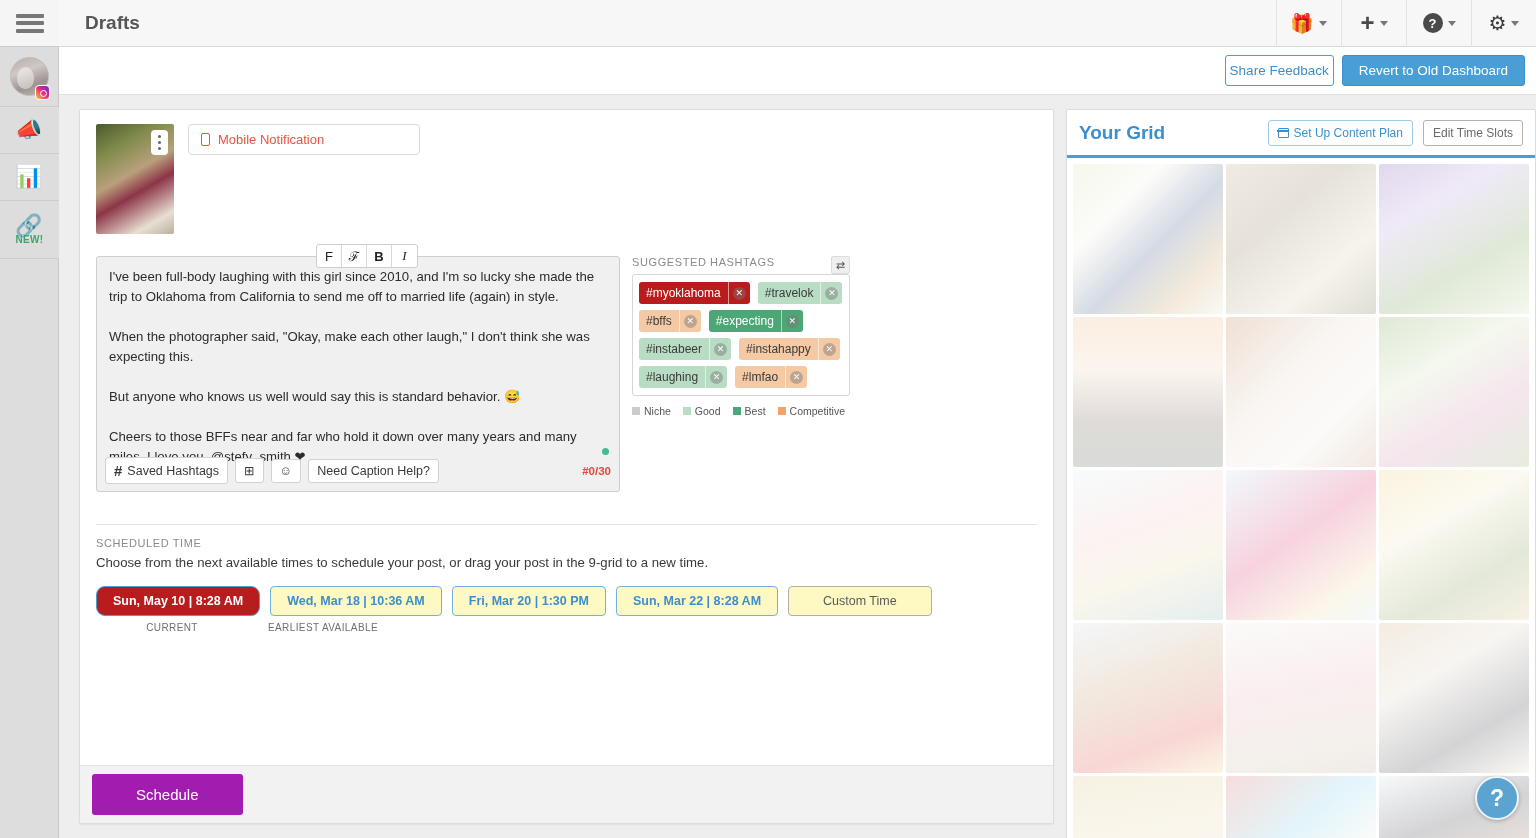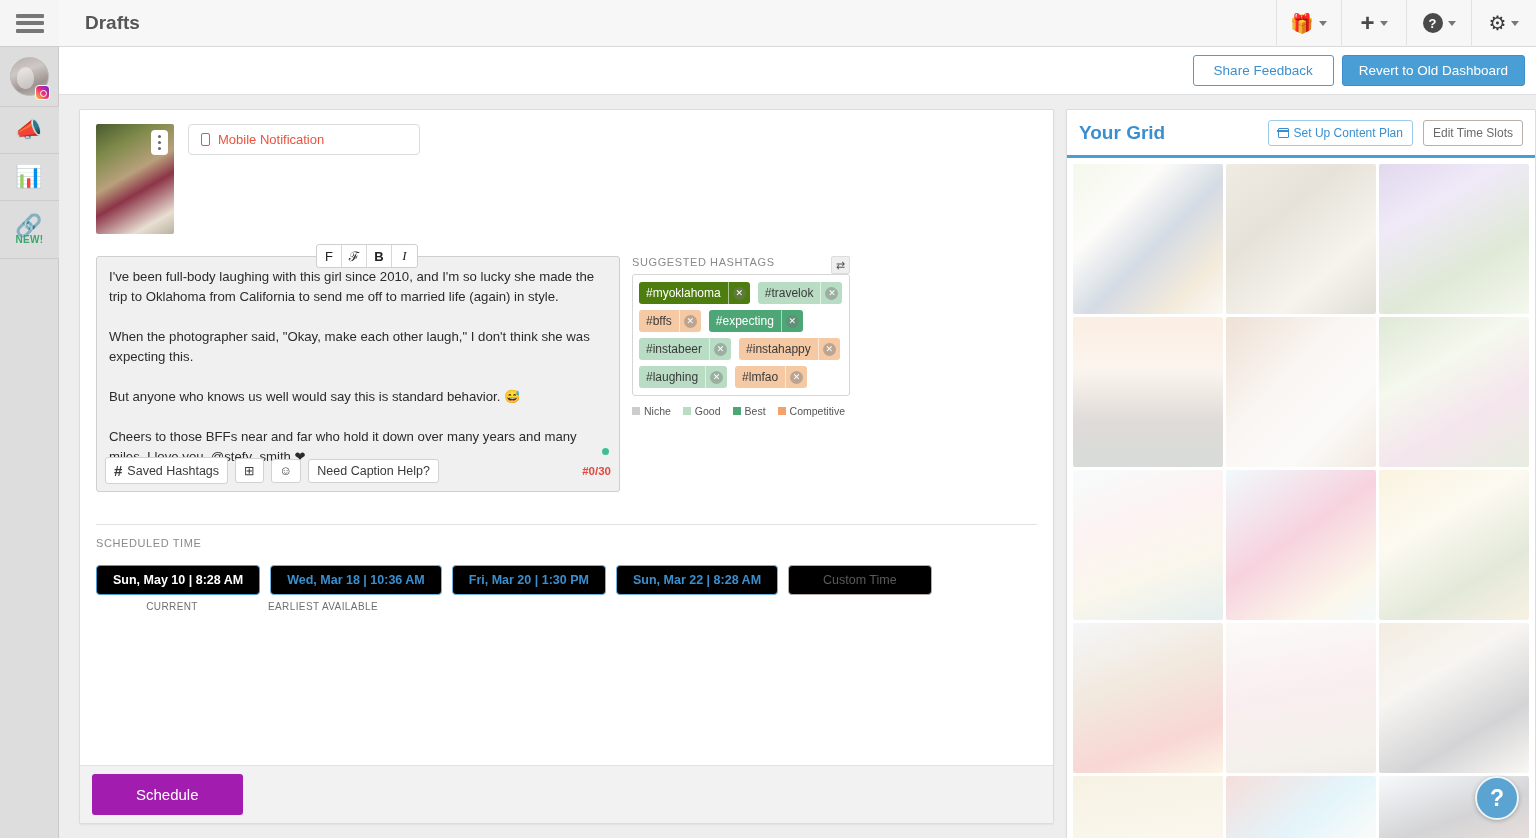--- a/index.html
+++ b/index.html
@@ -52,21 +52,21 @@
      border-top:5px solid #777; }
 
   
   #subbar{
     position:absolute; left:59px; top:47px; right:0; height:48px; background:#ffffff;
     border-bottom:1px solid #e0e0e0; display:flex; align-items:center; justify-content:flex-end;
     padding-right:11px; gap:0;
   }
   .btn-outline-blue{
     border:1px solid #4a9ed6; color:#3b8fce; background:#fff; font-size:13.5px;
-    padding:7px 20px; border-radius:3px; cursor:pointer;
+    padding:7px 4px; border-radius:3px; cursor:pointer;
   }
   .btn-solid-blue{
     border:1px solid #3b8fce; color:#fff; background:#4a9ed6; font-size:13.5px;
     padding:7px 16px; border-radius:3px; margin-left:8px; cursor:pointer;
   }
 
   
   #canvas{ position:absolute; left:59px; top:95px; right:0; bottom:0; background:#eeeeee; }
 
   .card{ background:#fff; border:1px solid #dcdcdc; border-radius:2px; box-shadow:0 1px 2px rgba(0,0,0,.06); }
@@ -128,22 +128,22 @@
   .legend{ display:flex; gap:12px; margin-top:9px; font-size:10.5px; color:#555; align-items:center;}
   .legend span{ display:flex; align-items:center; gap:4px;}
   .sw{ width:8px;height:8px;display:inline-block;}
 
   
   .sched{ padding:0 16px; margin-top:32px; }
   .hr{ height:1px; background:#e2e2e2; margin-bottom:12px;}
   .sched-desc{ font-size:13.2px; color:#3a3a3a; margin-top:6px;}
   .time-row{ display:flex; gap:10px; margin-top:16px; }
   .time-btn{ font-size:12.5px; padding:7px 16px; border-radius:4px; border:1px solid #6fb3e0; color:#3b8fce;
-     background:#000000; font-weight:bold; cursor:pointer; white-space:nowrap;}
-  .time-btn.active{ background:#000000; border-color:#4a9ed6; color:#fff;}
+     background:#fef9c3; font-weight:bold; cursor:pointer; white-space:nowrap;}
+  .time-btn.active{ background:#b91c1c; border-color:#4a9ed6; color:#fff;border-radius:9px;}
   .time-btn.custom{ border-color:#b3aca7; color:#5a5a5a; font-weight:normal; padding:7px 34px;}
   .time-caps{ display:flex; margin-top:6px; font-size:10px; color:#6f6f6f; letter-spacing:.4px;}
 
   .sched-footer{ position:absolute; left:0; right:0; bottom:0; height:58px; background:#f2f2f2;
      border-top:1px solid #e2e2e2; display:flex; align-items:center; padding-left:12px;}
   .btn-schedule{ background:#a21caf; color:#fff; border:none; border-radius:3px; font-size:15px;
      padding:12px 44px; cursor:pointer;}
 
   
   #gridcard{ position:absolute; left:1007px; top:14px; width:470px; bottom:-18px; }
@@ -267,21 +267,21 @@
           </div>
         </div>
       </div>
 
       <div class="hash-col">
         <div class="hash-head">
           <span class="section-label">SUGGESTED HASHTAGS</span>
           <span class="shuffle">⇄</span>
         </div>
         <div class="hash-box" id="hash-box">
-            <span class="pill" style="background: #4d7c0f; color: rgb(255, 255, 255);">
+            <span class="pill" style="background: #b91c1c; color: rgb(255, 255, 255);">
               <span class="lbl">#myoklahoma</span>
               <span class="x">
                 <span class="x-circle">✕</span>
               </span>
             </span>
             <span class="pill" style="background: rgb(185, 221, 196); color: rgb(58, 58, 58);">
               <span class="lbl">#travelok</span>
               <span class="x">
                 <span class="x-circle">✕</span>
               </span>
@@ -340,20 +340,21 @@
               <i class="sw" style="background:#f2a26a"></i>
               <b style="font-weight:normal">Competitive</b>
             </span>
           </div>
       </div>
     </div>
 
     <div class="sched">
       <div class="hr"></div>
       <div class="section-label">SCHEDULED TIME</div>
+      <div class="sched-desc">Choose from the next available times to schedule your post, or drag your post in the 9-grid to a new time.</div>
       <div class="time-row" id="time-row">
           <button class="time-btn active">Sun, May 10 | 8:28 AM</button>
           <button class="time-btn">Wed, Mar 18 | 10:36 AM</button>
           <button class="time-btn">Fri, Mar 20 | 1:30 PM</button>
           <button class="time-btn">Sun, Mar 22 | 8:28 AM</button>
           <button class="time-btn custom">Custom Time</button>
         </div>
       <div class="time-caps" id="time-caps">
           <div style="width: 152px; text-align: center;">CURRENT</div>
           <div style="width: 150px; text-align: center;">EARLIEST AVAILABLE</div>

